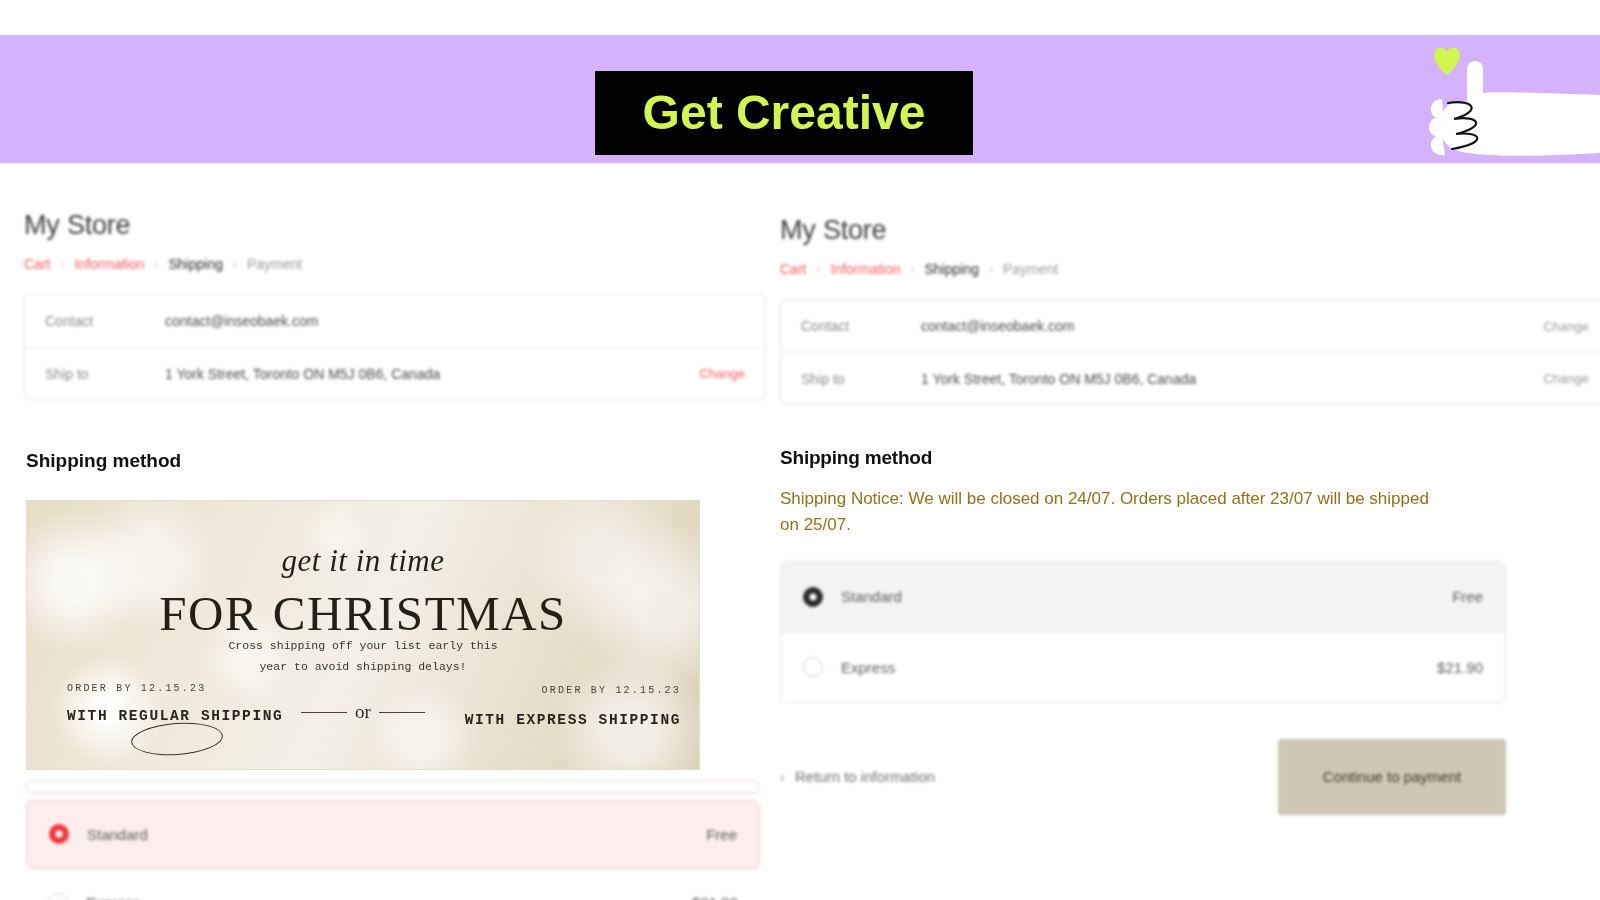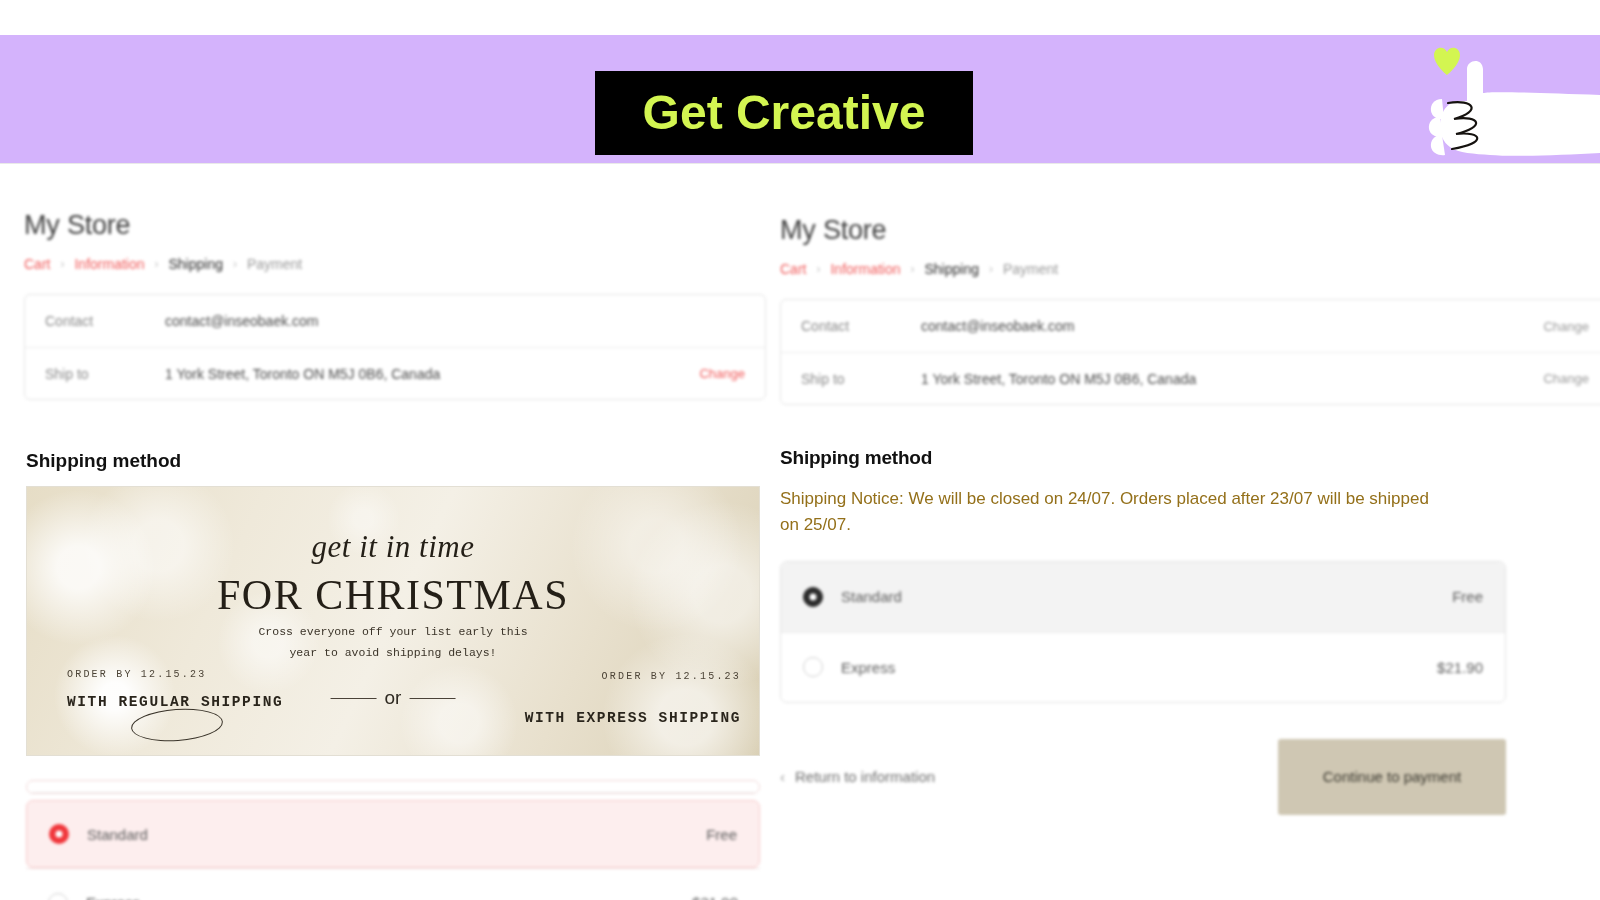--- a/index.html
+++ b/index.html
@@ -168,22 +168,22 @@
   
   .left-heading {
     position: absolute;
     left: 26px; top: 287px;
     font-size: 19px; font-weight: bold; color: #111111;
     filter: none;
   }
 
   .xmas-banner {
     position: absolute;
-    left: 26px; top: 323px;
-    width: 734px; height: 270px;
+    left: 26px; top: 337px;
+    width: 674px; height: 270px;
     border: 1px solid #e3dfd4;
     overflow: hidden;
     background:
       radial-gradient(circle at 12% 78%, rgba(255,255,255,0.95) 0 2%, rgba(255,255,255,0) 9%),
       radial-gradient(circle at 7% 30%, rgba(255,255,255,0.8) 0 3%, rgba(255,255,255,0) 11%),
       radial-gradient(circle at 18% 22%, rgba(255,255,255,0.55) 0 4%, rgba(255,255,255,0) 12%),
       radial-gradient(circle at 33% 58%, rgba(255,255,255,0.5) 0 3%, rgba(255,255,255,0) 10%),
       radial-gradient(circle at 59% 88%, rgba(255,255,255,0.5) 0 4%, rgba(255,255,255,0) 12%),
       radial-gradient(circle at 86% 22%, rgba(255,255,255,0.45) 0 4%, rgba(255,255,255,0) 13%),
       radial-gradient(circle at 95% 40%, rgba(255,255,255,0.55) 0 4%, rgba(255,255,255,0) 13%),
@@ -197,46 +197,46 @@
     position: absolute; left: 0; right: 0; top: 42px;
     text-align: center;
     font-family: "Liberation Serif", serif;
     font-style: italic;
     font-size: 31px;
     letter-spacing: 0.5px;
   }
   .xb-main {
     position: absolute; left: 0; right: 0; top: 84px;
     text-align: center;
-    font-size: 42px;
+    font-size: 49px;
     letter-spacing: 1.5px;
   }
   .xb-sub {
     position: absolute; left: 0; right: 0; top: 134px;
     text-align: center;
     font-family: "Liberation Mono", monospace;
     font-size: 11.5px;
     line-height: 1.85;
     color: #3c352a;
   }
   .xb-left, .xb-right {
     position: absolute;
     font-family: "Liberation Mono", monospace;
     color: #2a251c;
   }
   .xb-left  { left: 40px;  top: 182px; }
   .xb-right { right: 18px; top: 184px; text-align: right; }
   .xb-order { font-size: 10px; letter-spacing: 2.2px; color: #4b4336; }
   .xb-ship  { font-size: 14.5px; letter-spacing: 1.6px; font-weight: bold; margin-top: 14px; }
-  .xb-right .xb-ship { margin-top: 28px; }
+  .xb-right .xb-ship { margin-top: 16px; }
   .xb-or {
     position: absolute; left: 50%; top: 200px;
     transform: translateX(-50%);
     display: flex; align-items: center; gap: 8px;
-    font-family: Liberation Sans, sans-serif;
+    font-family: Liberation Serif, serif;
     font-size: 19px; color: #2f2a22;
   }
   .xb-or .rule { width: 46px; height: 1px; background: #4a4238; display: block; }
   .xb-circle {
     position: absolute;
     left: 104px; top: 222px;
     width: 92px; height: 32px;
     border: 1.6px solid #3a342a;
     border-radius: 50%;
     transform: rotate(-4deg);
@@ -365,21 +365,21 @@
       </div>
     </div>
   </div>
 
   <div class="left-heading">Shipping method</div>
 
   <div class="xmas-banner">
     <div class="xb-script">get it in time</div>
     <div class="xb-main">FOR CHRISTMAS</div>
     <div class="xb-sub">
-      <div>Cross everyone off your list early this</div>
+      <div>Cross shipping off your list early this</div>
       <div>year to avoid shipping delays!</div>
     </div>
     <div class="xb-left">
       <div class="xb-order">ORDER BY 12.15.23</div>
       <div class="xb-ship">WITH REGULAR SHIPPING</div>
     </div>
     <div class="xb-circle"></div>
     <div class="xb-or">
       <span class="rule"></span>
       <span>or</span>

